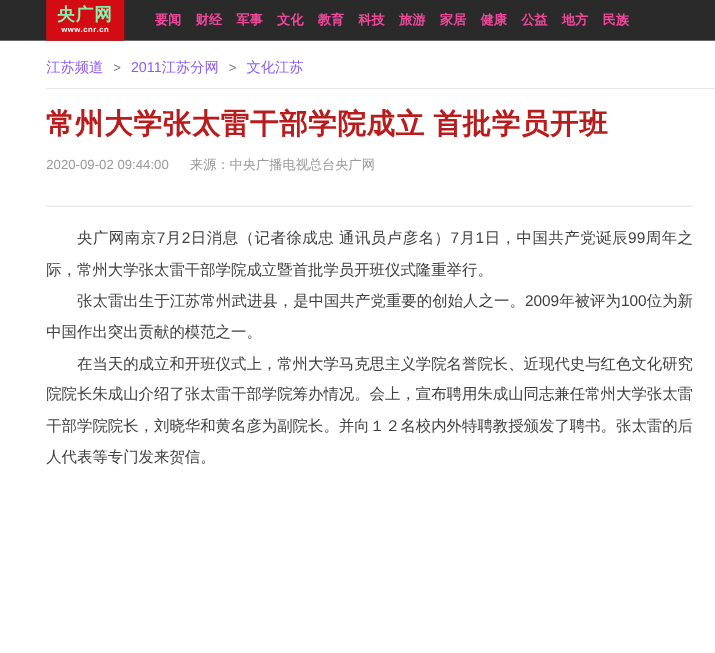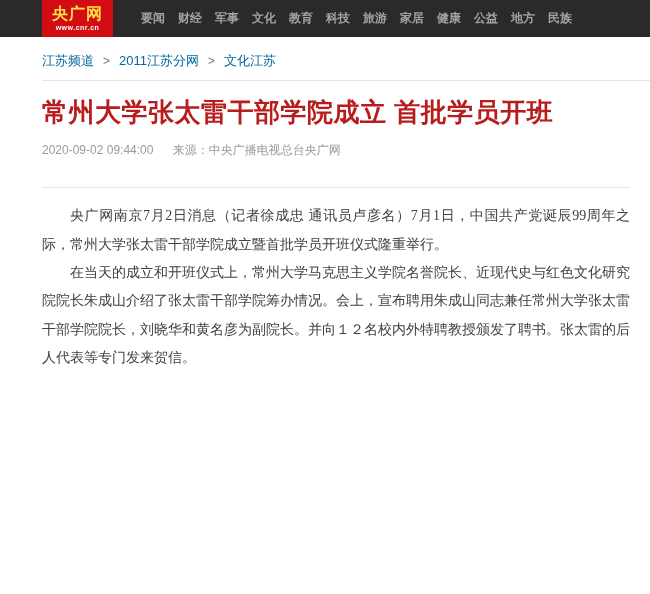--- a/index.html
+++ b/index.html
@@ -9,46 +9,46 @@
     -webkit-font-smoothing:antialiased;
   }
   
   .topbar{
     height:37px;background:#2a2a2a;display:flex;align-items:stretch;
   }
   .logo{
     margin-left:42px;width:71px;background:#d30b12;cursor:pointer;
     display:flex;flex-direction:column;align-items:center;justify-content:center;
   }
-  .logo-title{color:#fde047;font-size:16px;font-weight:bold;line-height:1;letter-spacing:1px;}
+  .logo-title{color:#86efac;font-size:16px;font-weight:bold;line-height:1;letter-spacing:1px;}
   .logo-sub{color:#fff;font-size:7px;font-weight:bold;margin-top:2px;letter-spacing:.5px;}
   .nav{display:flex;align-items:center;margin-left:28px;gap:13px;}
   .nav a{
-    color:#a3a3a3;font-size:12px;font-weight:600;text-decoration:none;
+    color:#ec4899;font-size:12px;font-weight:600;text-decoration:none;
     white-space:nowrap;cursor:pointer;
   }
   
   .breadcrumb-wrap{
     margin-left:42px;padding:15px 0 10px 0;
     border-bottom:1px solid #e6e6e6;
   }
   .breadcrumb{display:flex;align-items:center;gap:9px;font-size:13px;color:#333;}
-  .breadcrumb a{color:#0369a1;text-decoration:none;cursor:pointer;}
+  .breadcrumb a{color:#8b5cf6;text-decoration:none;cursor:pointer;}
   .breadcrumb .sep{color:#777;font-size:12px;}
   
   .article{margin-left:42px;margin-right:20px;}
   .article-title{
     margin:16px 0 0 0;font-size:26px;line-height:1.2;color:#b91c1c;
     font-weight:800;letter-spacing:.5px;
   }
   .meta{margin-top:14px;font-size:12px;color:#9a9a9a;}
   .meta .source{margin-left:16px;}
   .divider{border:none;border-top:1px solid #e5e5e5;margin:28px 0 0 0;}
   .body-text{margin-top:14px;font-size:14px;line-height:28.4px;color:#404040;text-align:justify;}
-  .body-text p{margin:0;text-indent:2em;font-family:Liberation Serif, serif;}
+  .body-text p{margin:0;text-indent:2em;}
 </style>
 </head>
 <body>
 
 <div class="topbar">
   <div class="logo">
     <span class="logo-title">央广网</span>
     <span class="logo-sub">www.cnr.cn</span>
   </div>
   <nav class="nav">
@@ -79,15 +79,16 @@
 
 <div class="article">
   <h1 class="article-title">常州大学张太雷干部学院成立 首批学员开班</h1>
   <div class="meta">
     <span class="time">2020-09-02 09:44:00</span>
     <span class="source">来源：中央广播电视总台央广网</span>
   </div>
   <hr class="divider">
   <div class="body-text">
     <p>央广网南京7月2日消息（记者徐成忠 通讯员卢彦名）7月1日，中国共产党诞辰99周年之际，常州大学张太雷干部学院成立暨首批学员开班仪式隆重举行。</p>
+    <p>张太雷出生于江苏常州武进县，是中国共产党重要的创始人之一。2009年被评为100位为新中国作出突出贡献的模范之一。</p>
     <p>在当天的成立和开班仪式上，常州大学马克思主义学院名誉院长、近现代史与红色文化研究院院长朱成山介绍了张太雷干部学院筹办情况。会上，宣布聘用朱成山同志兼任常州大学张太雷干部学院院长，刘晓华和黄名彦为副院长。并向１２名校内外特聘教授颁发了聘书。张太雷的后人代表等专门发来贺信。</p>
   </div>
 </div>
 
 </body></html>

